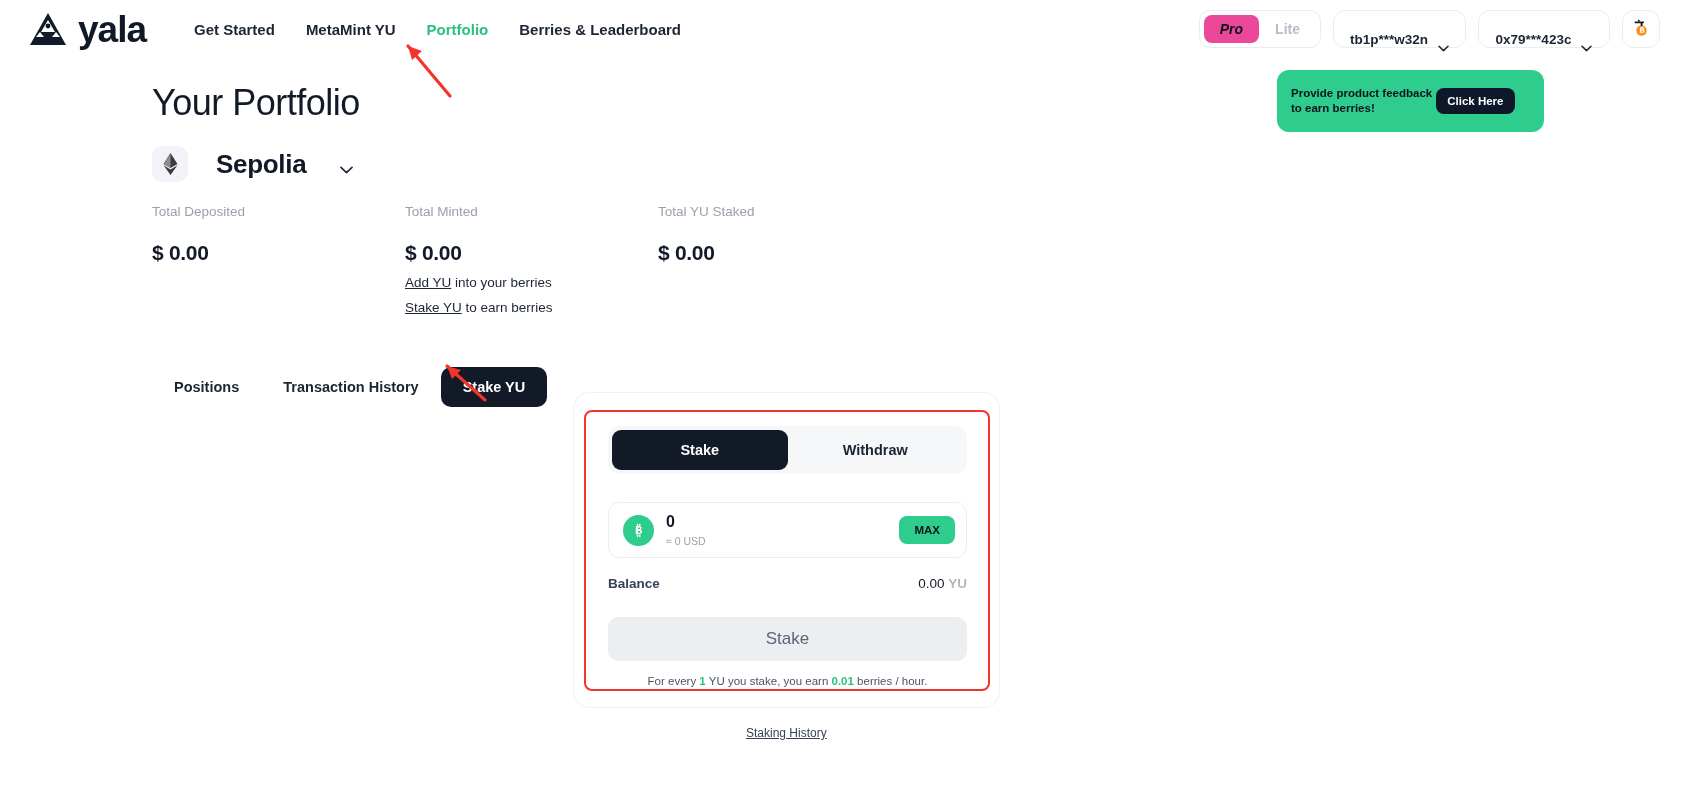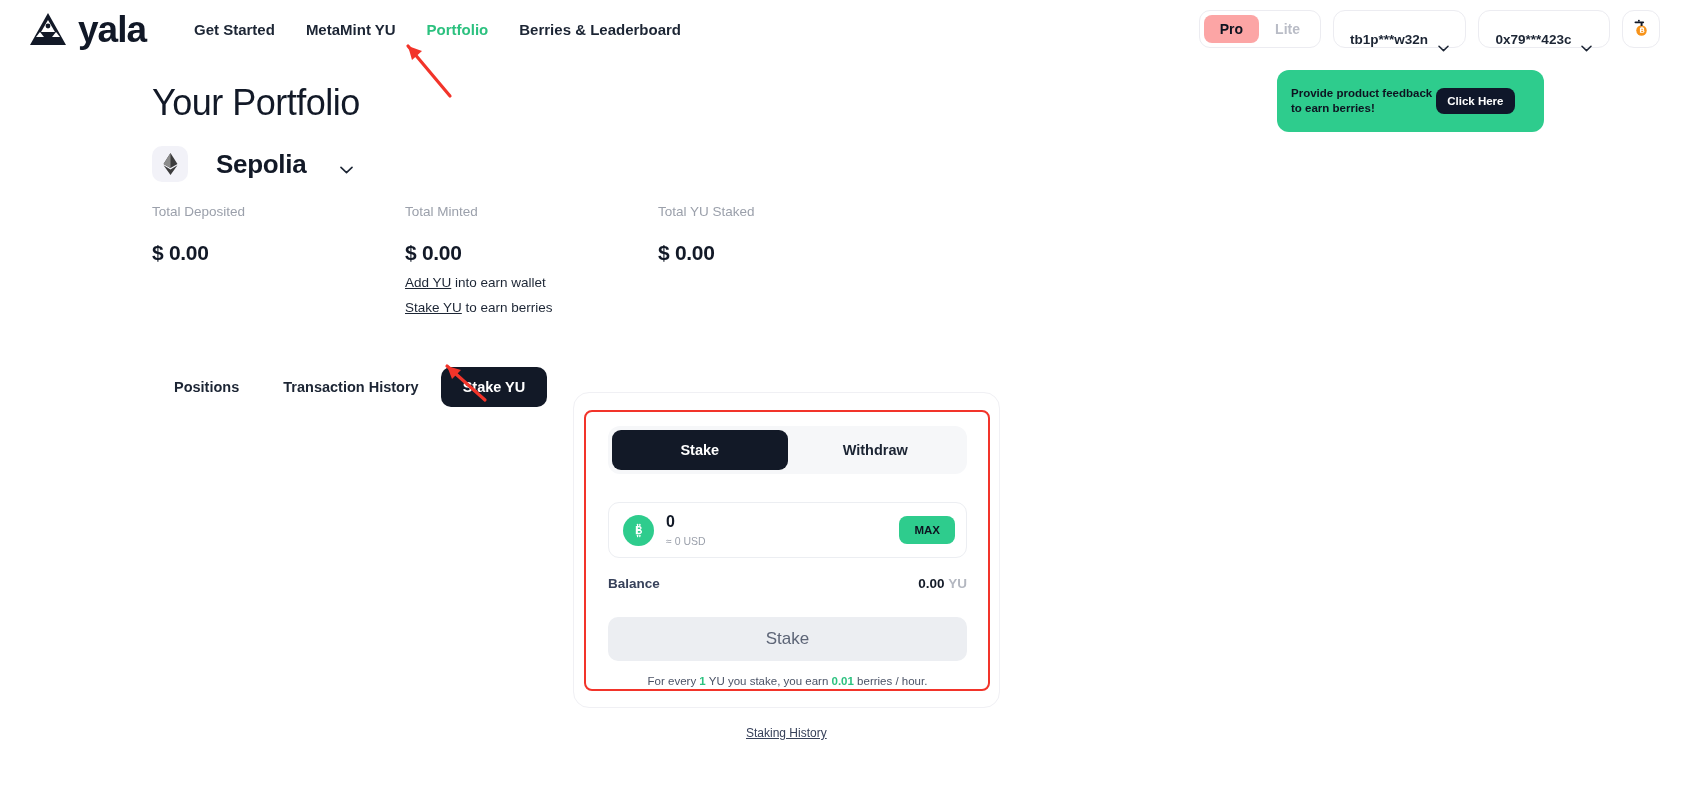--- a/index.html
+++ b/index.html
@@ -34,21 +34,21 @@
 
   .seg {
     display: flex; align-items: center;
     background: #fff; border: 1px solid #ececf1; border-radius: 11px;
     padding: 4px; height: 38px;
   }
   .seg-btn {
     font-size: 14px; font-weight: 700; border-radius: 8px;
     padding: 5px 16px; cursor: pointer; line-height: 1.3;
   }
-  .seg-btn.on { background: #fca5a5; color: #0d1320; }
+  .seg-btn.on { background: #ec4899; color: #0d1320; font-style: italic; }
   .seg-btn.off { color: #b9bcc6; }
 
   .pill {
     display: flex; align-items: flex-end; justify-content: center; gap: 10px;
     height: 38px; min-width: 132px; padding: 0 16px;
     background: #fff; border: 1px solid #ececf1; border-radius: 12px;
     font-size: 13.5px; font-weight: 700; color: #1c2534; cursor: pointer;
   }
   .chev { width: 11px; height: 7px; flex: none; }
   .icon-btn {
@@ -133,21 +133,21 @@
   .max-btn {
     background: #2ecc8d; color: #0d1320; font-size: 11.5px; font-weight: 700;
     border-radius: 8px; padding: 8px 15px; cursor: pointer;
   }
 
   .balance-row {
     display: flex; align-items: baseline; justify-content: space-between;
     margin-top: 18px; font-size: 13.5px;
   }
   .balance-label { font-weight: 700; color: #37415a; }
-  .balance-val { font-weight: 700; color: #121927; }
+  .balance-val { font-weight: 400; color: #121927; }
   .balance-unit { color: #b3b7c0; font-weight: 700; }
 
   .stake-btn {
     margin-top: 26px; height: 44px; border-radius: 10px;
     background: #eceef2; color: #5c6476;
     display: flex; align-items: center; justify-content: center;
     font-size: 17px; cursor: pointer;
   }
   .note { margin-top: 14px; text-align: center; font-size: 11.5px; color: #4b5366; }
   .note .hl { color: #2cc17f; font-weight: 700; }
@@ -259,21 +259,21 @@
 
     <div class="stat">
       <div class="stat-label">Total Deposited</div>
       <div class="stat-value">$ 0.00</div>
     </div>
 
     <div class="stat">
       <div class="stat-label">Total Minted</div>
       <div class="stat-value">$ 0.00</div>
       <div class="stat-link-row">
-        <span class="stat-link">Add YU</span><span> into earn wallet</span>
+        <span class="stat-link">Add YU</span><span> into your berries</span>
       </div>
       <div class="stat-link-row">
         <span class="stat-link">Stake YU</span><span> to earn berries</span>
       </div>
     </div>
 
     <div class="stat">
       <div class="stat-label">Total YU Staked</div>
       <div class="stat-value">$ 0.00</div>
     </div>

